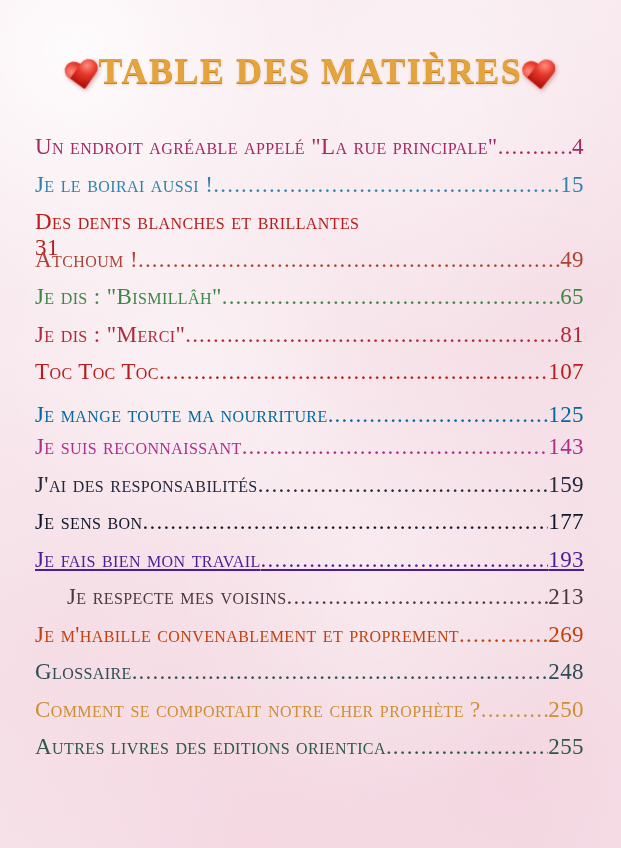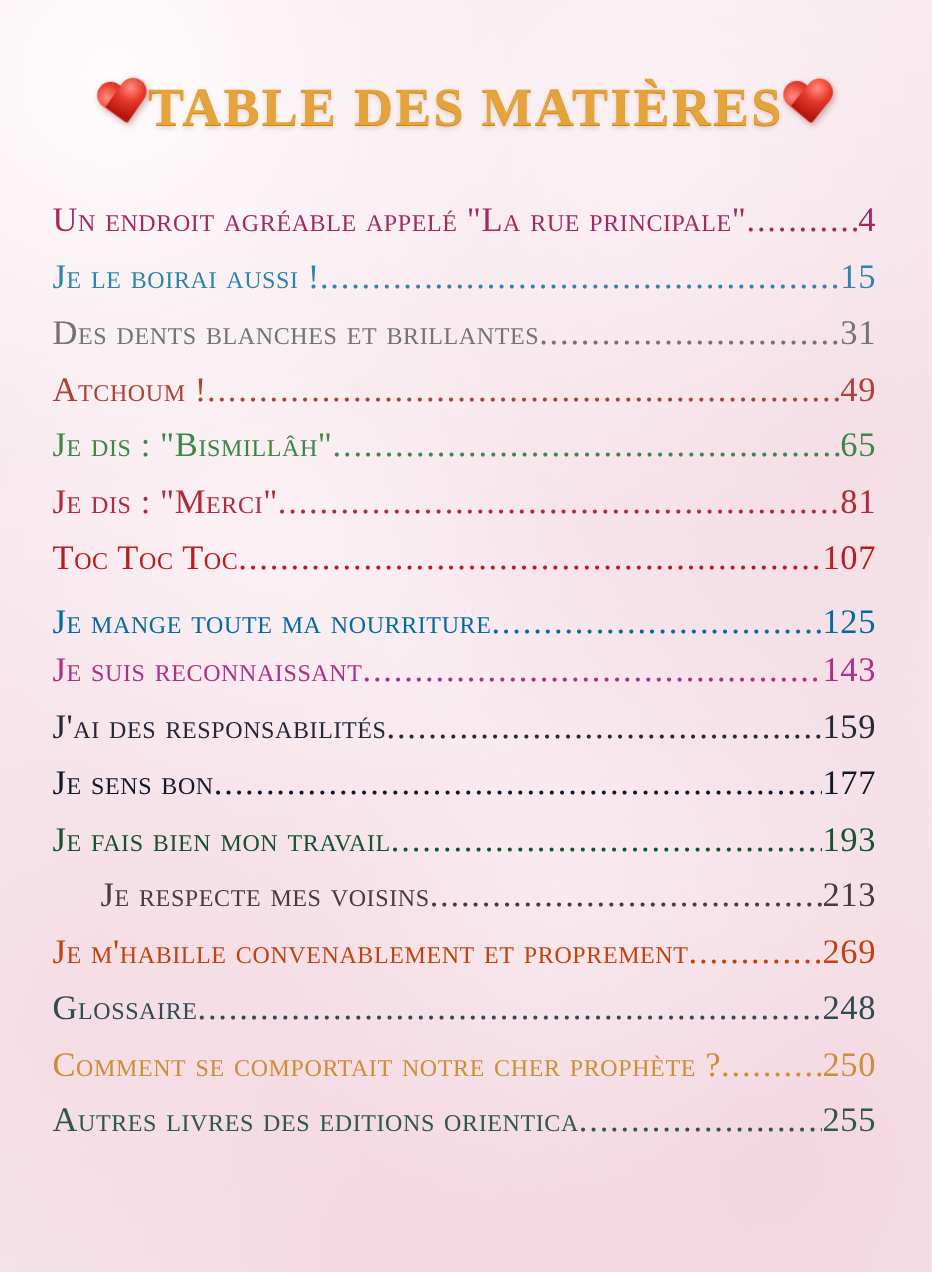--- a/index.html
+++ b/index.html
@@ -19,21 +19,21 @@
       radial-gradient(circle at 85% 92%, rgba(240,203,217,0.6),  rgba(240,203,217,0) 45%),
       radial-gradient(circle at 40% 100%,rgba(243,209,221,0.55), rgba(243,209,221,0) 40%);
   }
 
   .page { width: 100%; height: 100%; position: relative; }
 
   
   .title-row {
     padding-top: 50px;
     display: flex;
-    align-items: flex-start;
+    align-items: flex-end;
     justify-content: center;
   }
   .page-title {
     font-size: 36px;
     font-weight: bold;
     letter-spacing: 1.5px;
     text-transform: uppercase;
     color: #e5a33c;
     text-shadow: 0 1px 0 #c9841f, 0 2px 3px rgba(150,95,20,0.25);
     white-space: nowrap;
@@ -106,21 +106,21 @@
       <div class="row" style="color: rgb(161, 42, 100);">
         <span class="label">Un endroit agréable appelé "La rue principale"</span>
         <span class="leader"></span>
         <span class="pagenum">4</span>
       </div>
       <div class="row" style="color: rgb(46, 132, 173);">
         <span class="label">Je le boirai aussi ! </span>
         <span class="leader"></span>
         <span class="pagenum">15</span>
       </div>
-      <div class="row" style="color: #737373;">
+      <div class="row" style="color: #b91c1c; flex-direction: column;">
         <span class="label">Des dents blanches et brillantes </span>
         <span class="leader"></span>
         <span class="pagenum">31</span>
       </div>
       <div class="row" style="color: rgb(173, 66, 55);">
         <span class="label">Atchoum ! </span>
         <span class="leader"></span>
         <span class="pagenum">49</span>
       </div>
       <div class="row" style="color: rgb(59, 135, 70);">
@@ -151,21 +151,21 @@
       <div class="row" style="color: rgb(35, 40, 59);">
         <span class="label">J'ai des responsabilités </span>
         <span class="leader"></span>
         <span class="pagenum">159</span>
       </div>
       <div class="row" style="color: #0f172a;">
         <span class="label">Je sens bon </span>
         <span class="leader"></span>
         <span class="pagenum">177</span>
       </div>
-      <div class="row" style="color: #14532d;">
+      <div class="row" style="color: #4c1d95; text-decoration: underline;">
         <span class="label">Je fais bien mon travail</span>
         <span class="leader"></span>
         <span class="pagenum">193</span>
       </div>
       <div class="row" style="color: rgb(76, 56, 66); margin-left: 32px;">
         <span class="label">Je respecte mes voisins </span>
         <span class="leader"></span>
         <span class="pagenum">213</span>
       </div>
       <div class="row" style="color: #c2410c; justify-content: flex-end;">

